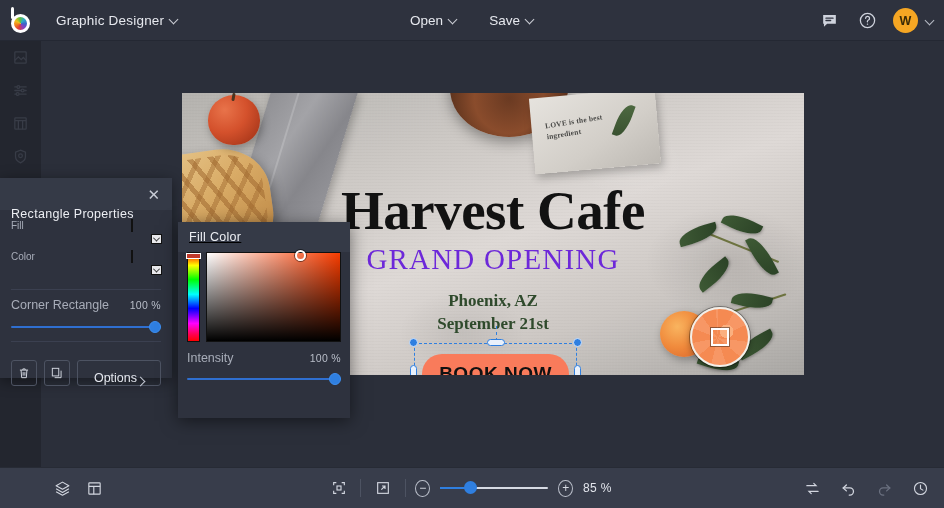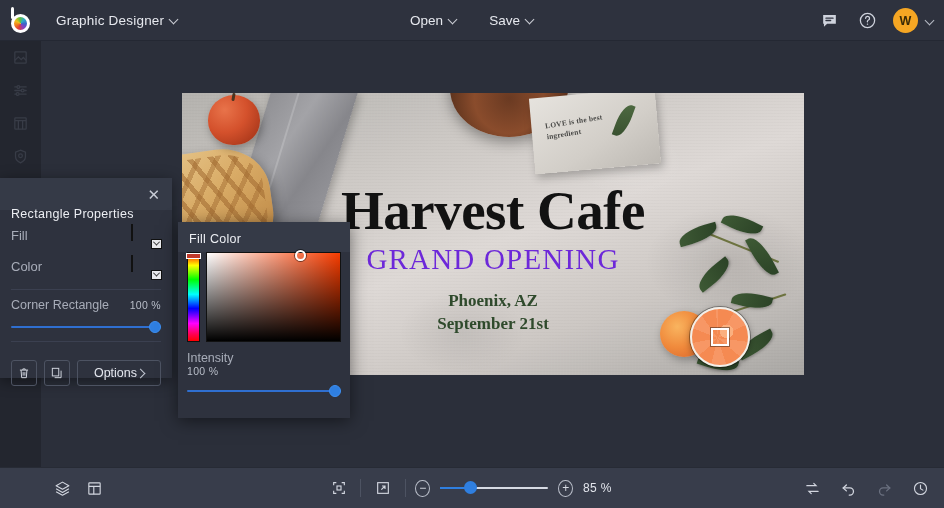--- a/index.html
+++ b/index.html
@@ -248,22 +248,22 @@
     background: #2e323e; box-shadow: 0 3px 14px rgba(0,0,0,.45);
   }
   .props-head {
     height: 32px; background: #353a47; display: flex; align-items: center;
     padding: 0 8px 0 11px; justify-content: space-between;
   }
   .props-title { color: #eceef3; font-size: 12.5px; letter-spacing: .3px; margin-top: 40px; }
   .x-btn { color: #c7cbd5; font-size: 15px; cursor: pointer; line-height: 1; padding: 2px 4px; }
   .props-body { padding: 10px 11px 0 11px; }
   .prop-row {
-    display: flex; align-items: center; justify-content: space-between;
-    height: 31px; color: #a8adb9; font-size: 13px;
+    display: flex; justify-content: space-between;
+    height: 31px; color: #a8adb9; font-size: 10px;
   }
   .swatch-wrap { position: relative; width: 30px; height: 22px; }
   .swatch {
     width: 28px; height: 21px; border: 1px solid #111;
   }
   .swatch.fill { background: #f4815e; }
   .swatch.none {
     background: linear-gradient(to top right,
       #fff 0 45%, #d4342b 45% 55%, #fff 55% 100%);
   }
@@ -285,31 +285,31 @@
     position: absolute; top: 1px; width: 12px; height: 12px; border-radius: 50%;
     background: #2f7fe0; border: 1px solid #3d8ef0;
   }
   .props-actions { display: flex; align-items: center; gap: 7px; padding: 10px 11px 0 11px; }
   .icon-btn {
     width: 27px; height: 26px; border: 1px solid #4d5362; border-radius: 3px;
     display: flex; align-items: center; justify-content: center; color: #cfd3dd; cursor: pointer;
   }
   .options-btn {
     flex: 1; height: 26px; border: 1px solid #4d5362; border-radius: 3px;
-    display: flex; align-items: center; justify-content: space-between;
+    display: flex; align-items: flex-end; justify-content: space-between;
     padding: 0 16px; color: #e4e7ee; font-size: 12.5px; cursor: pointer;
   }
   .caret-r { width: 7px; height: 7px; border-right: 1.4px solid #c3c8d3; border-top: 1.4px solid #c3c8d3; transform: rotate(45deg); }
 
   
   .fillpop {
     position: absolute; left: 178px; top: 222px; width: 172px; height: 196px;
     background: #2e323e; box-shadow: 0 3px 16px rgba(0,0,0,.5);
   }
-  .fillpop-head { height: 30px; background: #353a47; display: flex; padding: 10px 11px; }
+  .fillpop-head { height: 30px; background: #353a47; display: flex; align-items: center; padding: 0 11px; text-decoration: underline; }
   .fillpop-title { color: #eceef3; font-size: 12.5px; letter-spacing: .3px; }
   .hexrow { display: flex; align-items: center; gap: 7px; padding: 8px 8px 6px 9px; }
   .hex-swatch { width: 16px; height: 16px; background: #f4815e; border: 1px solid #111; }
   .hex-text { color: #e6e8ee; font-size: 11.5px; letter-spacing: .6px; flex: 1; }
   .eyedrop-box {
     width: 23px; height: 21px; border: 2px solid #ec1e79; border-radius: 2px;
     display: flex; align-items: center; justify-content: center; cursor: pointer;
     background: #383d4b;
   }
   .mini-sw { width: 17px; height: 17px; border: 1px solid #111; cursor: pointer; }
@@ -336,21 +336,21 @@
     background:
       linear-gradient(to top, #000 0%, rgba(0,0,0,0) 100%),
       linear-gradient(to right, #fff 0%, rgba(255,255,255,0) 100%),
       #f73c00;
   }
   .sv-knob {
     position: absolute; width: 11px; height: 11px; border-radius: 50%;
     border: 2px solid #fff; box-shadow: 0 0 0 1px rgba(0,0,0,.5);
     left: 66%; top: -3px;
   }
-  .intensity-row { display: flex; justify-content: space-between; align-items: baseline; padding: 9px 9px 0 9px; color: #a8adb9; font-size: 12.5px; flex-direction: column; }
+  .intensity-row { display: flex; justify-content: space-between; align-items: baseline; padding: 9px 9px 0 9px; color: #a8adb9; font-size: 12.5px; }
   .intensity-val { color: #b9bec9; font-size: 10.5px; letter-spacing: .3px; }
   .int-slider { position: relative; height: 14px; margin: 7px 9px 0 9px; }
   .int-slider .track { position: absolute; left: 0; right: 0; top: 6px; height: 2px; background: #2f6fd0; border-radius: 2px; }
   .int-slider .knob { position: absolute; top: 1px; right: 0; width: 12px; height: 12px; border-radius: 50%; background: #2f7fe0; border: 1px solid #3d8ef0; }
 
   
   .bottombar {
     position: absolute; left: 0; bottom: 0; width: 944px; height: 41px;
     background: #383d4b; border-top: 1px solid #272b35;
     display: flex; align-items: center;
@@ -493,20 +493,34 @@
         <div class="leaf" style="left:20px;  top:154px; transform:rotate(18deg);"></div>
       </div>
 
       <div class="peach"></div>
 
       <div class="poster-title">Harvest Cafe</div>
       <div class="poster-sub">GRAND OPENING</div>
       <div class="poster-line poster-city">Phoenix, AZ</div>
       <div class="poster-line poster-date">September 21st</div>
 
+      <div class="sel-wrap">
+        <div class="book-btn">
+          <span>BOOK NOW</span>
+        </div>
+        <div class="sel-box"></div>
+        <div class="rot-stem"></div>
+        <div class="handle tl"></div>
+        <div class="handle tr"></div>
+
+        <div class="handle-bar t"></div>
+
+        <div class="handle-bar l"></div>
+        <div class="handle-bar r"></div>
+      </div>
 
       <div class="loupe">
         <div class="loupe-px"></div>
       </div>
     </div>
   </div>
 
   <div class="props">
     <div class="props-head">
       <span class="props-title">Rectangle Properties</span>

